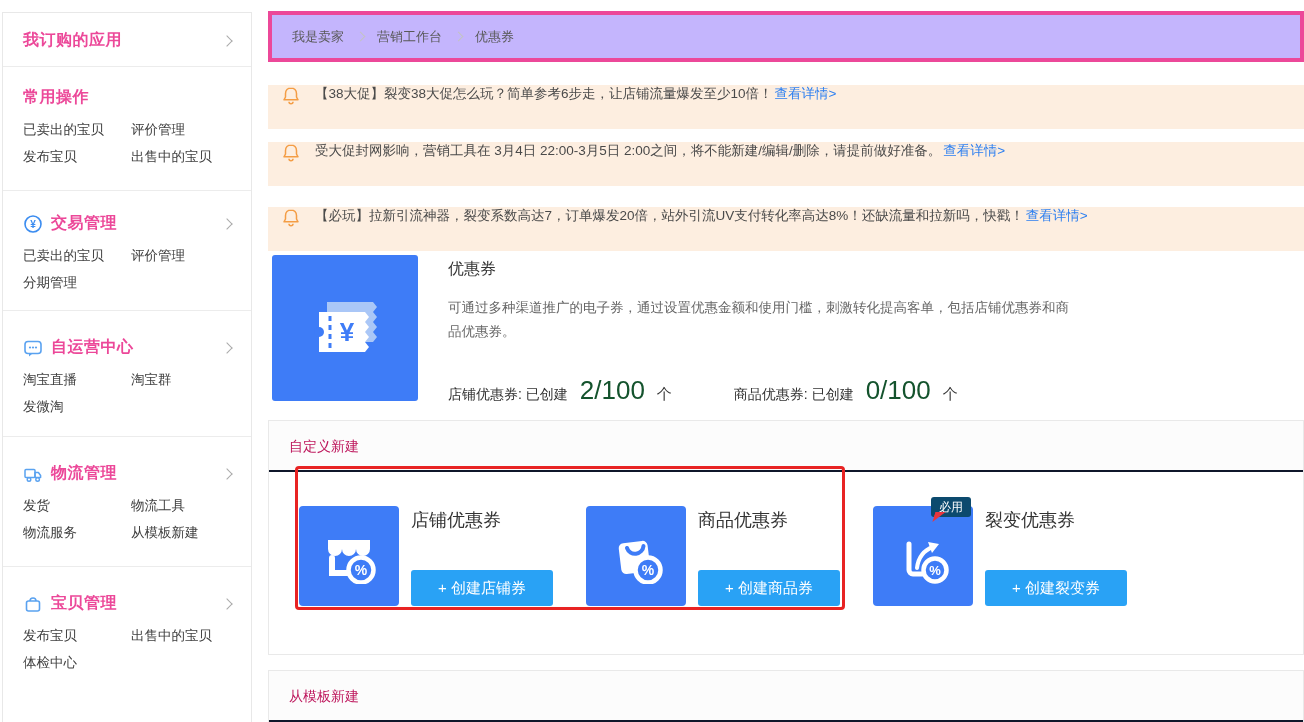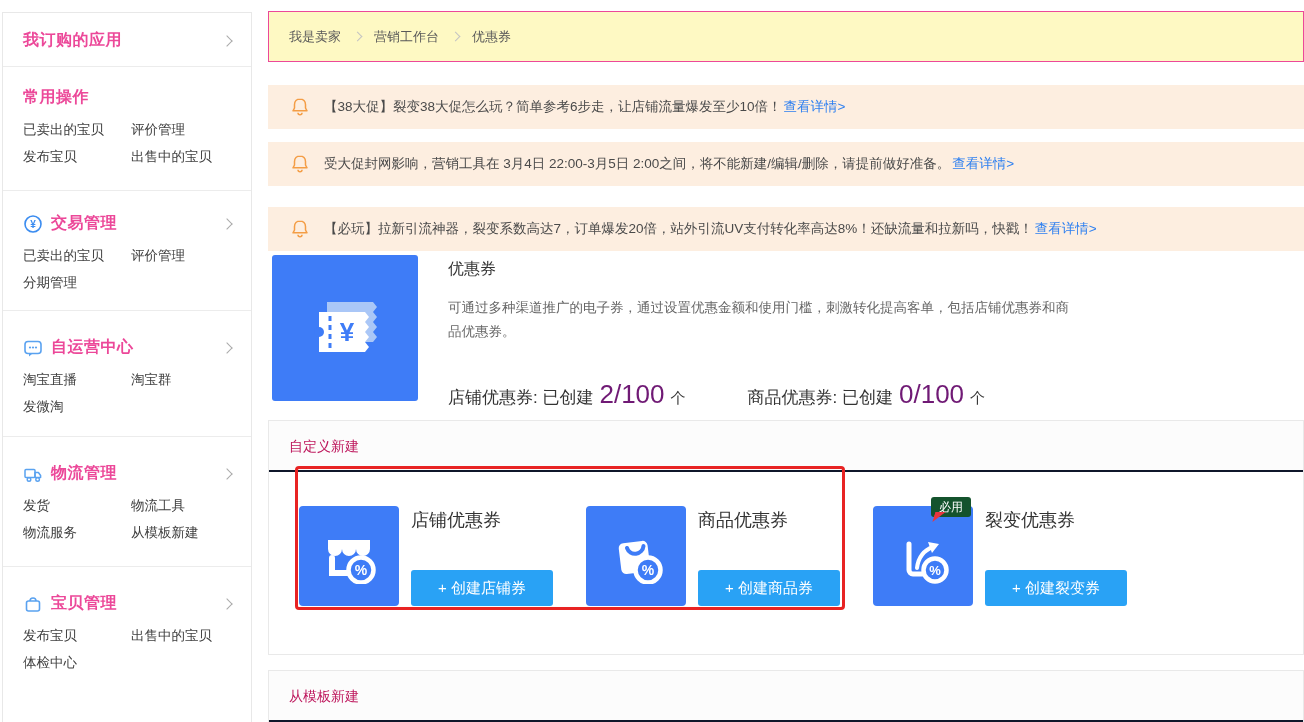--- a/index.html
+++ b/index.html
@@ -20,61 +20,61 @@
   .links span { font-size:13.5px; color:#404040; cursor:pointer; white-space:nowrap; }
   .s1 { padding-top:17px; padding-bottom:15px; }
   .s2 { padding-top:20px; padding-bottom:24px; }
   .s3 { padding-top:22px; padding-bottom:18px; }
   .s4 { padding-top:26px; padding-bottom:20px; }
   .s5 { padding-top:26px; padding-bottom:24px; }
   .s6 { padding-top:26px; padding-bottom:18px; border-bottom:none; }
 
   
   .crumbbar { position:absolute; left:268px; top:11px; width:1036px; height:51px;
-              background:#fef9c3; border:1px solid #ec4899; display:flex; align-items:center;
+              background:#c4b5fd; border:4px solid #ec4899; display:flex; align-items:center;
               padding-left:20px; }
   .crumbbar .item { font-size:13px; color:#595959; cursor:pointer; }
   .crumb-sep { width:7px; height:7px; border-top:1.5px solid #c3c3c3; border-right:1.5px solid #c3c3c3;
                transform:rotate(45deg); margin:0 13px; }
 
   
   .banner { position:absolute; left:268px; width:1036px; height:44px; background:#fdeee0;
-            display:flex; align-items:center; padding-left:21px; }
+            display:flex; padding-left:12px; }
   .banner .bell { margin-right:13px; flex:0 0 22px; height:22px; }
   .banner .msg { font-size:13.5px; color:#4a4a4a; }
   .banner .lnk { font-size:13.5px; color:#2d7ff0; cursor:pointer; margin-left:2px; }
   .b1 { top:85px; } .b2 { top:142px; } .b3 { top:207px; }
 
   
   .intro-icon { position:absolute; left:272px; top:255px; width:146px; height:146px;
                 background:#3e7cf7; border-radius:3px; display:flex; align-items:center; justify-content:center; }
   .intro-title { position:absolute; left:448px; top:259px; font-size:16px; color:#333; }
   .intro-desc  { position:absolute; left:448px; top:296px; width:628px; font-size:13.5px;
                  color:#666; line-height:1.75; }
   .stats { position:absolute; left:448px; top:362px; display:flex; align-items:baseline; gap:62px; }
   .stat { display:flex; align-items:baseline; }
-  .stat .lb { font-size:17px; color:#333;margin-top:24px; }
-  .stat .val { font-size:26px; color:#701a75; margin:0 6px; font-weight:400; }
+  .stat .lb { font-size:14px; color:#333;margin-top:24px; }
+  .stat .val { font-size:26px; color:#14532d; margin:0 12px; font-weight:400; }
   .stat .un { font-size:15px; color:#333; }
 
   
   .card { position:absolute; left:268px; background:#fff; border:1px solid #e9e9e9; width:1036px; }
   .card-custom { top:420px; height:235px; }
   .card-head { height:51px; line-height:51px; padding-left:20px; font-size:14px; color:#be185d;
                background:#fcfcfc; border-bottom:2px solid #0f172a; }
   .cards-row { position:absolute; top:85px; left:0; width:100%; height:100px; }
   .cgroup { position:absolute; display:flex; height:100px; }
   .g1 { left:30px; } .g2 { left:317px; } .g3 { left:604px; }
   .cicon { position:relative; width:100px; height:100px; background:#3e7cf7; border-radius:4px;
            display:flex; align-items:center; justify-content:center; flex:0 0 100px; cursor:pointer; }
   .ccol { margin-left:12px; display:flex; flex-direction:column; justify-content:space-between; }
   .cname { font-size:18px; color:#333; margin-top:2px; white-space:nowrap; }
   .cbtn { width:142px; height:36px; background:#29a2f5; color:#fff; border:none; border-radius:3px;
           font-size:15px; cursor:pointer; font-family:inherit; }
-  .badge { position:absolute; top:-9px; right:2px; background:#14532d; color:#fff; font-size:12px;
+  .badge { position:absolute; top:-9px; right:2px; background:#0c4a6e; color:#fff; font-size:12px;
            line-height:20px; height:20px; padding:0 8px; border-radius:3px; white-space:nowrap; }
   .badge:after { content:""; position:absolute; left:3px; bottom:-5px; border:5px solid transparent;
                  border-top-color:#e8353e; border-left-color:#e8353e; transform:skewX(-18deg); }
 
   
   .anno { position:absolute; left:295px; top:466px; width:550px; height:144px;
           border:3px solid #e82323; border-radius:4px; z-index:6; pointer-events:none; }
 
   
   .card-tpl { top:670px; height:60px; }

